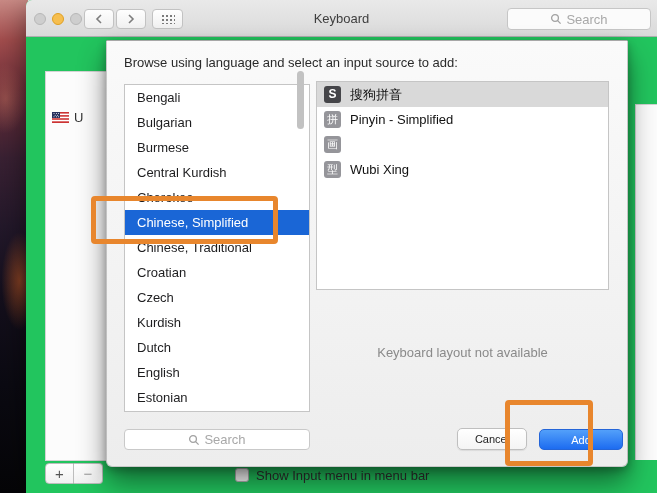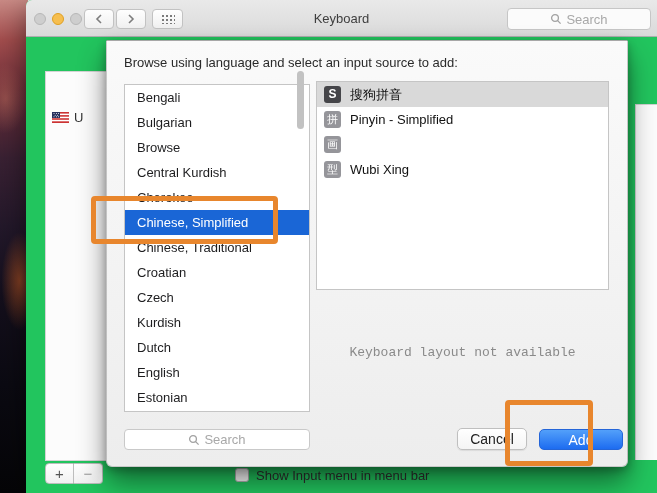--- a/index.html
+++ b/index.html
@@ -62,26 +62,26 @@
   .lang-row.selected { background:#1a66d6; color:#fff; }
   .scroll-thumb { position:absolute; right:2px; top:30px; width:7px; height:58px;
     background:#c2c2c2; border-radius:4px; }
   .src-list { position:absolute; left:209px; top:40px; width:293px; height:209px;
     background:#fff; border:1px solid #c5c5c5; overflow:hidden; }
   .src-row { height:25px; display:flex; align-items:center; gap:9px; padding-left:7px; color:#111; }
   .src-row.selected { background:#d9d9d9; }
   .im-icon { width:17px; height:17px; border-radius:3px; background:#95959a; color:#fff;
     font-size:11px; line-height:17px; text-align:center; flex:0 0 auto; }
   .im-icon.dark { background:#454549; font-weight:bold; font-size:12px; }
-  .status-msg { position:absolute; left:209px; top:304px; width:293px; text-align:center; color:#8a8a8a;font-family:Liberation Mono, monospace; }
+  .status-msg { position:absolute; left:209px; top:304px; width:293px; text-align:center; color:#8a8a8a; }
   .search-box { position:absolute; left:17px; top:388px; width:186px; height:21px;
     background:#fff; border:1px solid #c9c9c9; border-radius:4px;
     display:flex; align-items:center; justify-content:center; gap:4px; color:#a8a8a8; }
   .btn { position:absolute; height:22px; border-radius:5px; display:flex; align-items:center;
-    justify-content:center; font-size:14px; cursor:default; }
+    justify-content:center; font-size:11px; cursor:default; }
   .btn-cancel { left:350px; top:387px; width:70px; background:linear-gradient(#fff,#f4f4f4);
     border:1px solid #bfbfbf; color:#222; box-shadow:0 1px 1px rgba(0,0,0,.08); }
   .btn-add { left:432px; top:388px; width:84px; height:21px;
     background:linear-gradient(#53a0fa,#1d6cf0); border:1px solid #2465d8; color:#fff; }
   
   .annot { position:absolute; border:5px solid #e8862d; border-radius:4px; z-index:40; pointer-events:none; }
   .annot-1 { left:91px; top:196px; width:187px; height:48px; }
   .annot-2 { left:505px; top:400px; width:88px; height:66px; }
 </style>
 </head>
@@ -163,21 +163,21 @@
 
           <div class="lang-row">
             <span>Bengali</span>
           </div>
 
           <div class="lang-row">
             <span>Bulgarian</span>
           </div>
 
           <div class="lang-row">
-            <span>Browse</span>
+            <span>Burmese</span>
           </div>
 
           <div class="lang-row">
             <span>Central Kurdish</span>
           </div>
 
           <div class="lang-row">
             <span>Cherokee</span>
           </div>
 

